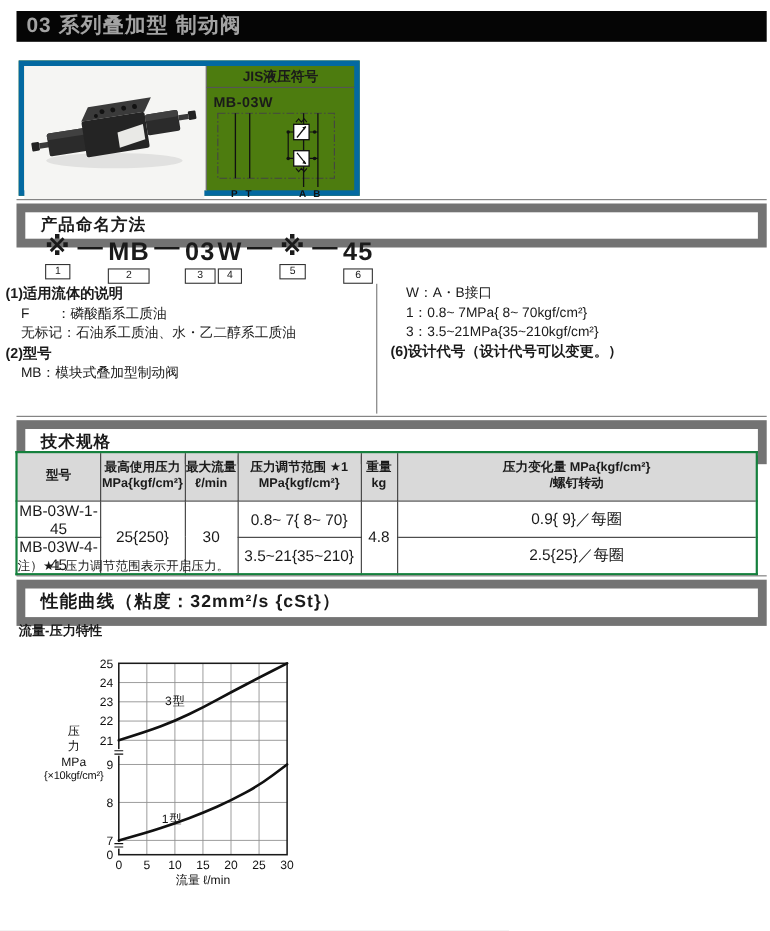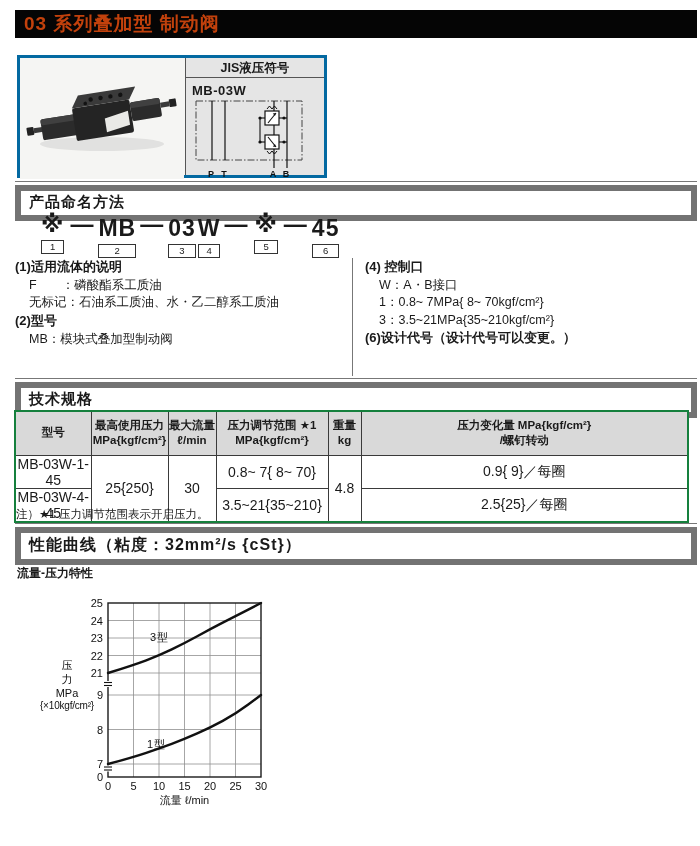--- a/index.html
+++ b/index.html
@@ -10,72 +10,72 @@
     background: #ffffff;
     font-family: "Liberation Sans", "DejaVu Sans", sans-serif;
     color: #1a1a1a;
     overflow: hidden;
     margin: 0 auto;
   }
   
   .title-bar {
     position: absolute; left: 15px; top: 10px;
     width: 682px; height: 28px;
-    background: #050505; color: #c2410c;
+    background: #050505; color: #a3a3a3;
     font-size: 19px; font-weight: bold;
     line-height: 28px; padding-left: 9px;
     letter-spacing: 1px;
   }
   
   .image-panel {
     position: absolute; left: 17px; top: 55px;
     width: 310px; height: 123px;
-    border: 3px solid #0369a1;
-    display: flex; background: #e5e5e5;
+    border: 5px solid #0369a1;
+    display: flex; background: #4d7c0f;
   }
   .photo-cell { width: 166px; border-right: 1px solid #555; background: #f5f5f3; position: relative; }
   .jis-cell { flex: 1; position: relative; }
   .jis-header {
     height: 20px; border-bottom: 1px solid #555;
     text-align: center; font-size: 12.5px; font-weight: bold;
     line-height: 20px;
   }
   .jis-model {
     position: absolute; left: 6px; top: 25px;
     font-size: 13px; font-weight: bold; letter-spacing: .5px;
   }
   .jis-symbol { position: absolute; left: 8px; top: 42px; }
   
   .section {
     position: absolute; left: 15px; width: 682px;
     border-top: 1px solid #777; padding-top: 3px;
   }
   .section .bar {
-    border: 6px solid #737373;
+    border: 8px solid #737373;
     font-weight: bold; font-size: 15px;
-    padding: 2px 6px 3px 8px; background: #fff;
+    padding: 2px 6px 3px 14px; background: #fff;
     letter-spacing: 1px;
   }
   #sec-perf .bar { font-size: 16px; }
   
   .code-row {
     position: absolute; left: 38px; top: 211px;
     display: flex; align-items: flex-start;
   }
   .seg { display: flex; flex-direction: column; align-items: center; margin: 4px 1px; }
   .seg.gap { margin: 0 3px; }
   .code-char { font-size: 23px; font-weight: bold; line-height: 26px; letter-spacing: 1px; }
   .num-box {
     align-self: stretch; height: 14px; margin-top: 3px;
     border: 1px solid #333; font-size: 9.5px; line-height: 12px;
     text-align: center; min-width: 14px;
   }
   
   .expl {
-    position: absolute; left: 15px; top: 258px;
+    position: absolute; left: 5px; top: 258px;
     width: 682px; height: 118px; display: flex;
   }
   .expl .col-l { width: 338px; border-right: 1px solid #777; padding-right: 6px; }
   .expl .col-r { flex: 1; padding-left: 12px; }
   .expl-title { font-size: 13px; font-weight: bold; line-height: 1.45; }
   .expl-line  { font-size: 12.5px; line-height: 1.4; padding-left: 14px; }
   
   .spec-table {
     position: absolute; left: 14px; top: 410px;
     border-collapse: collapse; table-layout: fixed; width: 673px;
@@ -217,21 +217,20 @@
           <div class="expl-line">F　　：磷酸酯系工质油</div>
           <div class="expl-line">无标记：石油系工质油、水・乙二醇系工质油</div>
         </div>
         <div class="expl-item">
           <div class="expl-title">(2)型号</div>
           <div class="expl-line">MB：模块式叠加型制动阀</div>
         </div>
       </div>
     <div class="col-r" id="expl-col-1">
         <div class="expl-item">
-          <div class="expl-title">(4) 控制口</div>
           <div class="expl-line">W：A・B接口</div>
         </div>
         <div class="expl-item">
           <div class="expl-line">1：0.8~ 7MPa{ 8~ 70kgf/cm²}</div>
           <div class="expl-line">3：3.5~21MPa{35~210kgf/cm²}</div>
         </div>
         <div class="expl-item">
           <div class="expl-title">(6)设计代号（设计代号可以变更。）</div>
         </div>
       </div>

